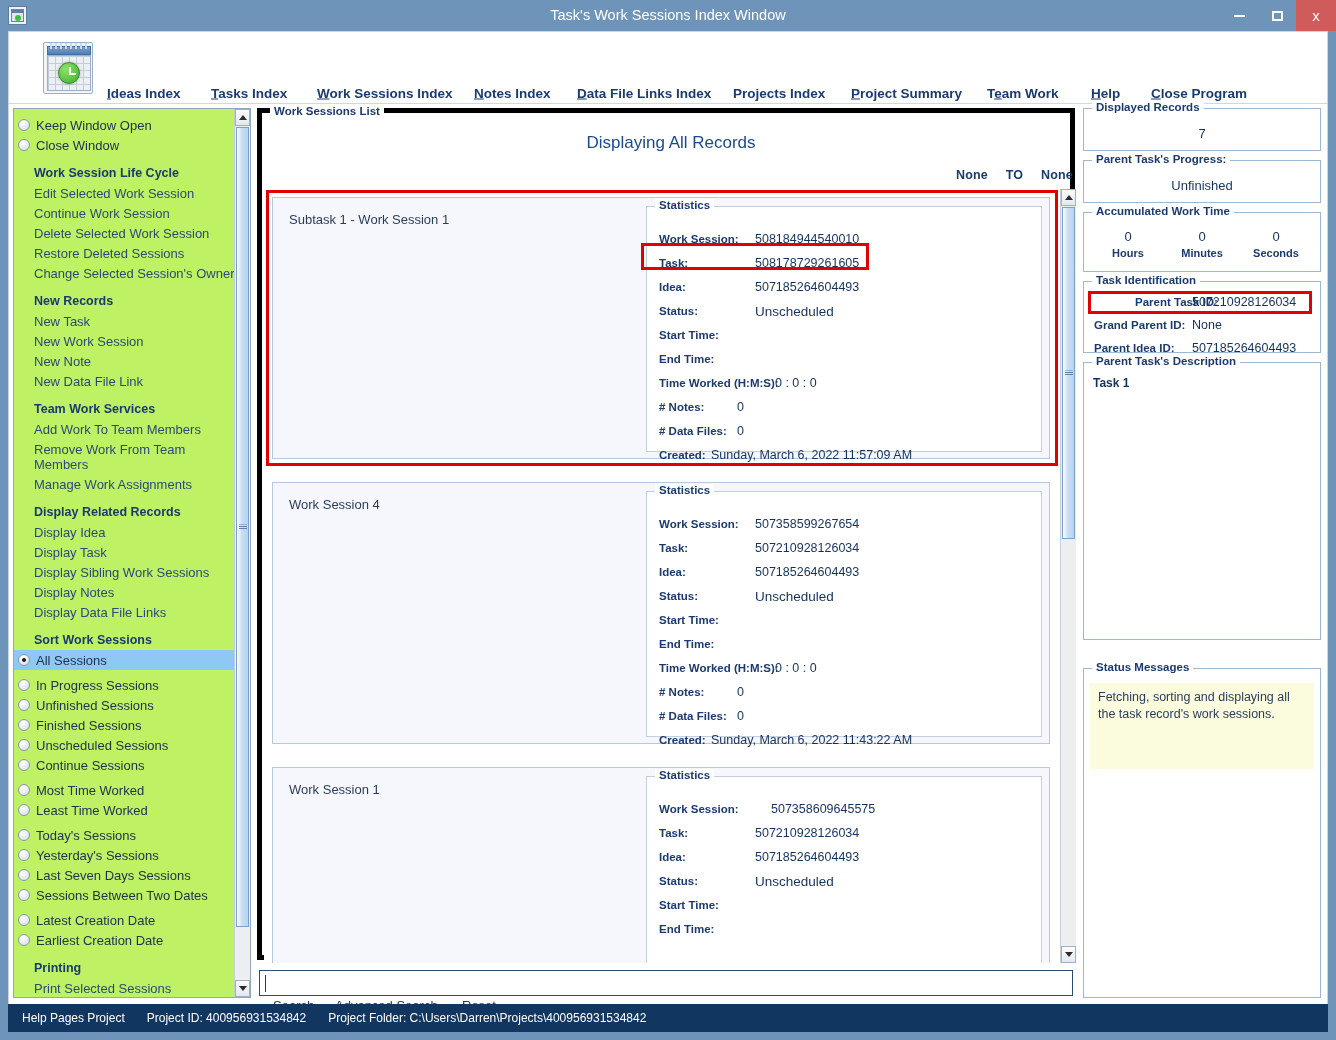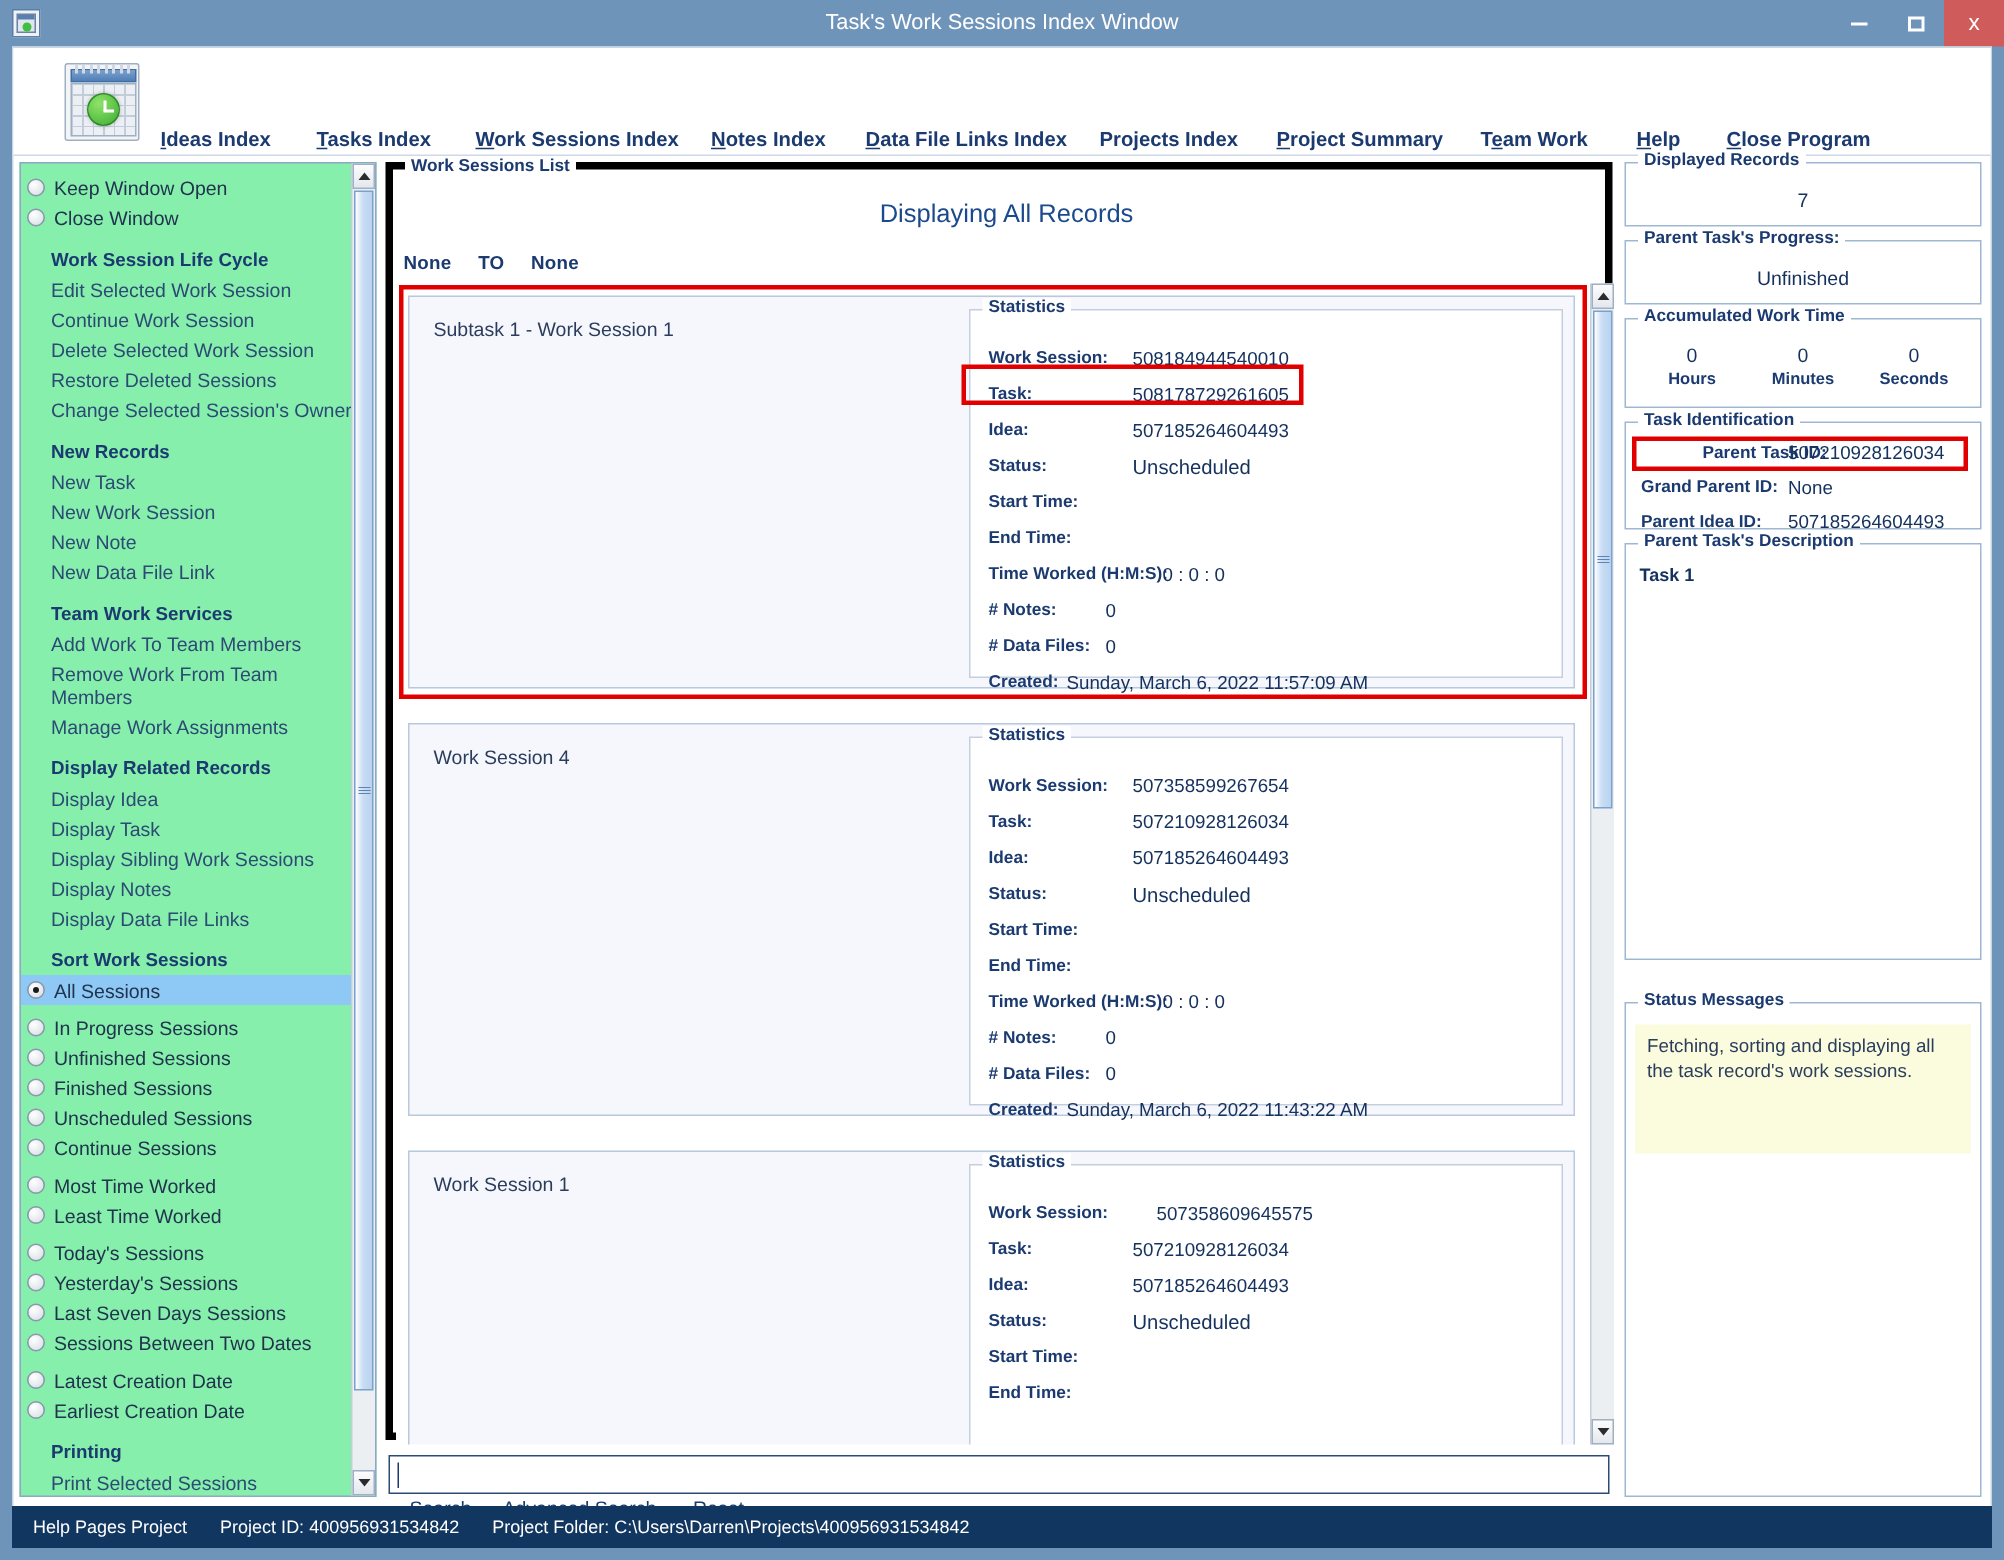--- a/index.html
+++ b/index.html
@@ -88,21 +88,21 @@
   .menu-item {
     position: absolute; top: 61px; transform: translateY(-50%);
     font-size: 13.5px; font-weight: bold; color: #1b3a70;
     white-space: nowrap;
   }
   .menu-item u { text-decoration: underline; }
 
   
   .sidebar {
     position: absolute; left: 4px; top: 76px; width: 238px; height: 890px;
-    background: #86efac; border: 1px solid #8ea7c4;
+    background: #bef264; border: 1px solid #8ea7c4;
     overflow: hidden;
   }
   .sb-inner { position:absolute; left:0; top:0; width: 222px; padding: 6px 0 0 0; }
   .sb-head {
     font-size: 12.5px; font-weight: bold; color: #1b3a70;
     padding: 11px 0 3px 20px;
   }
   .sb-link {
     font-size: 13px; color: #2c4a74; padding: 2.5px 0 2.5px 20px; cursor: default;
   }
@@ -155,21 +155,21 @@
   .fieldset {
     position: absolute; border: 5px solid #000000; background: #ffffff;
   }
   .legend {
     position: absolute; top: -8px; left: 8px; background: #ffffff;
     padding: 0 4px; font-size: 11.5px; font-weight: bold; color: #1b3a70;
   }
   .wsl { left:0; top:0; width:818px; height:852px; }
   .wsl-title { position:absolute; left:0; top:20px; width:818px; text-align:center;
      font-size:17px; color:#1b4a8c; }
-  .wsl-range { position:absolute; left:0; top:55px; width:818px; text-align:left;
+  .wsl-range { position:absolute; left:0; top:55px; width:818px; text-align:right;
      font-size:12.5px; font-weight:bold; color:#1b3a70; letter-spacing:.2px;}
   .wsl-range span { margin: 0 7px; }
 
   .reclist {
     position:absolute; left:2px; top:76px; width:814px; height:774px;
     background:#ffffff; overflow:hidden;
   }
   .rec {
     position:absolute; left:8px; width:778px; height:262px;
     border:1px solid #b9c9dd; background:#f6f7fd;

